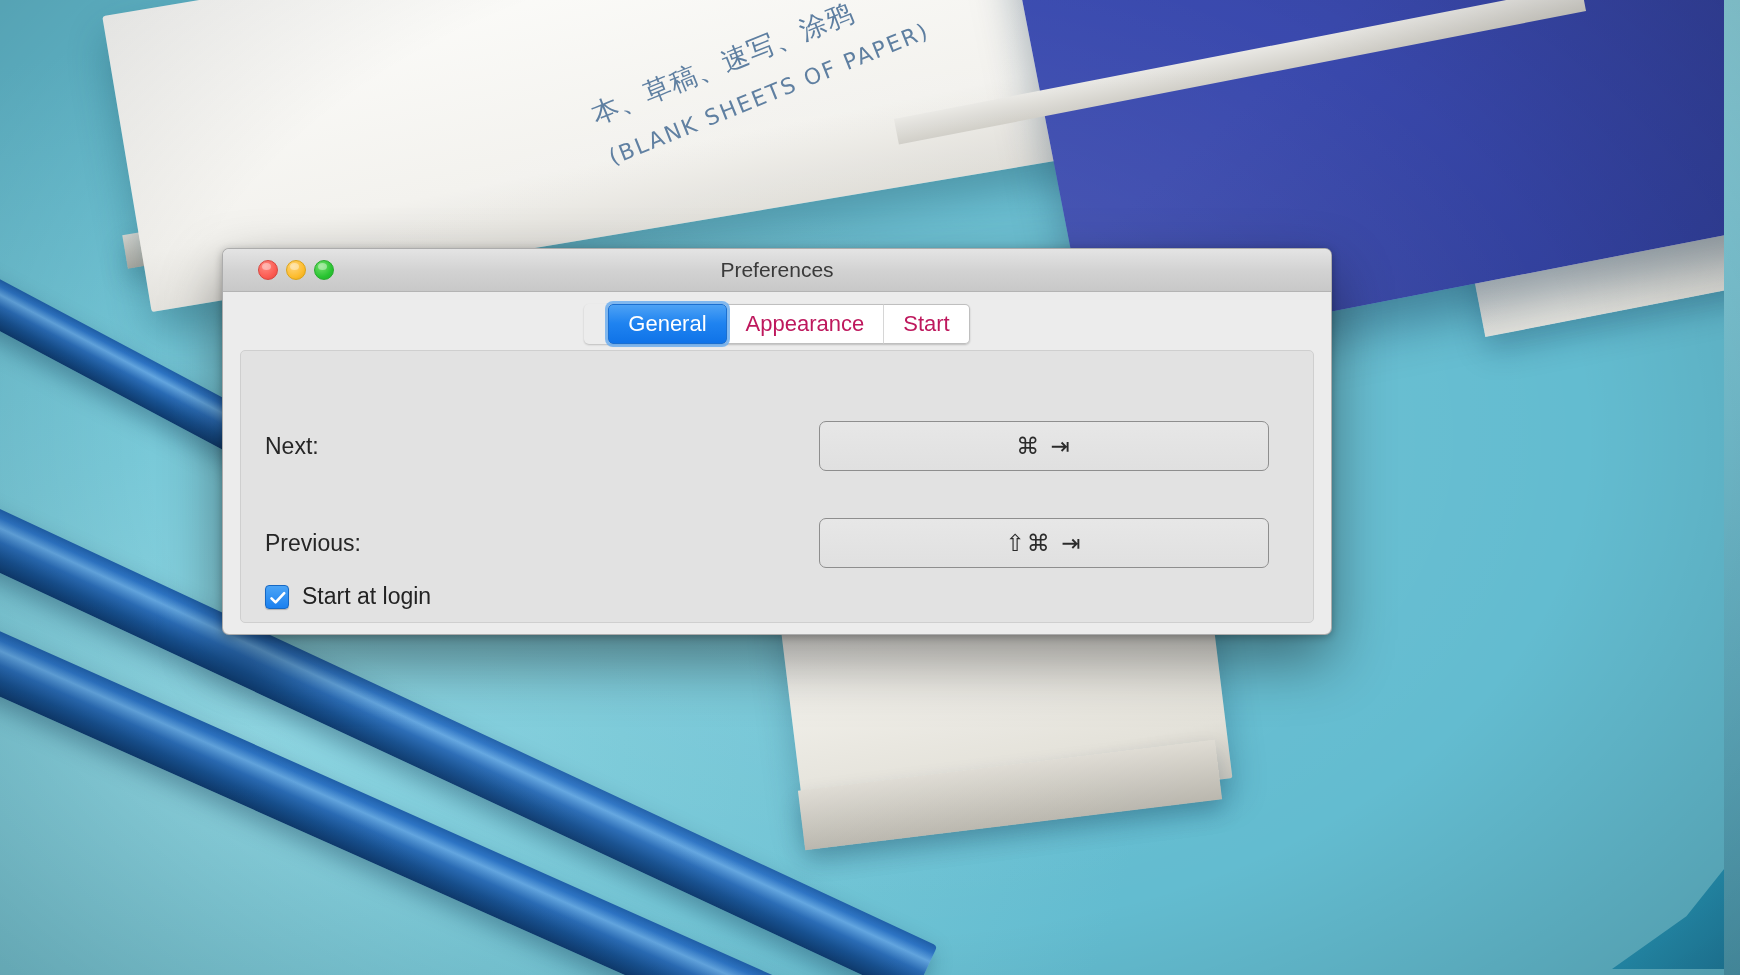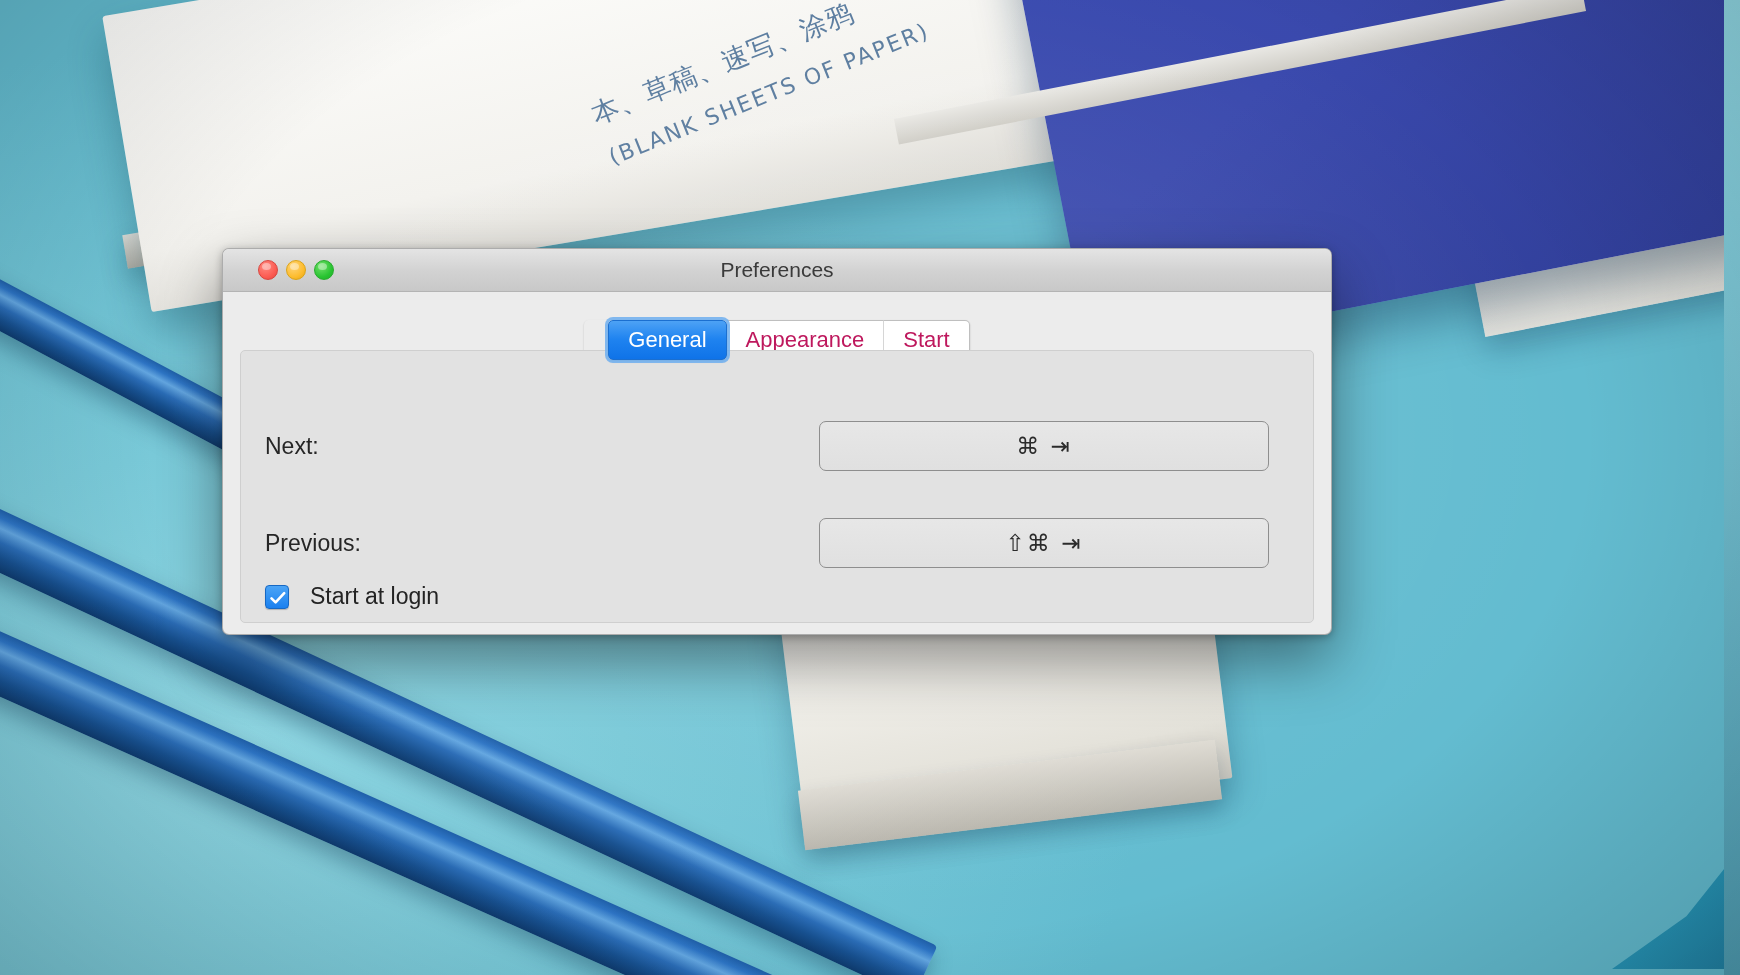--- a/index.html
+++ b/index.html
@@ -193,21 +193,21 @@
     height: 48px;
     background: #ececec;
     display: flex;
     align-items: flex-end;
     justify-content: center;
     position: relative;
   }
   .segmented {
     display: flex;
     position: relative;
-    top: 20px;
+    top: 4px;
     border-radius: 5px;
     box-shadow: 0 1px 2px rgba(0,0,0,0.20);
     padding-left: 24px;
   }
   .seg {
     height: 40px;
     padding: 0 19px;
     display: flex;
     align-items: center;
     justify-content: center;
@@ -271,21 +271,21 @@
     cursor: default;
   }
   .recorder .keys { letter-spacing: 2px; }
 
   #row-checkbox {
     position: absolute;
     left: 24px;
     top: 232px;
     display: flex;
     align-items: center;
-    gap: 21px;
+    gap: 13px;
   }
   .chk {
     width: 24px; height: 24px;
     border-radius: 4px;
     background: linear-gradient(180deg,#4ba4f6,#1a80ef);
     border: 1px solid #1668c4;
     box-shadow: 0 1px 1px rgba(0,0,0,0.22);
     position: relative;
     flex: none;
     cursor: default;

